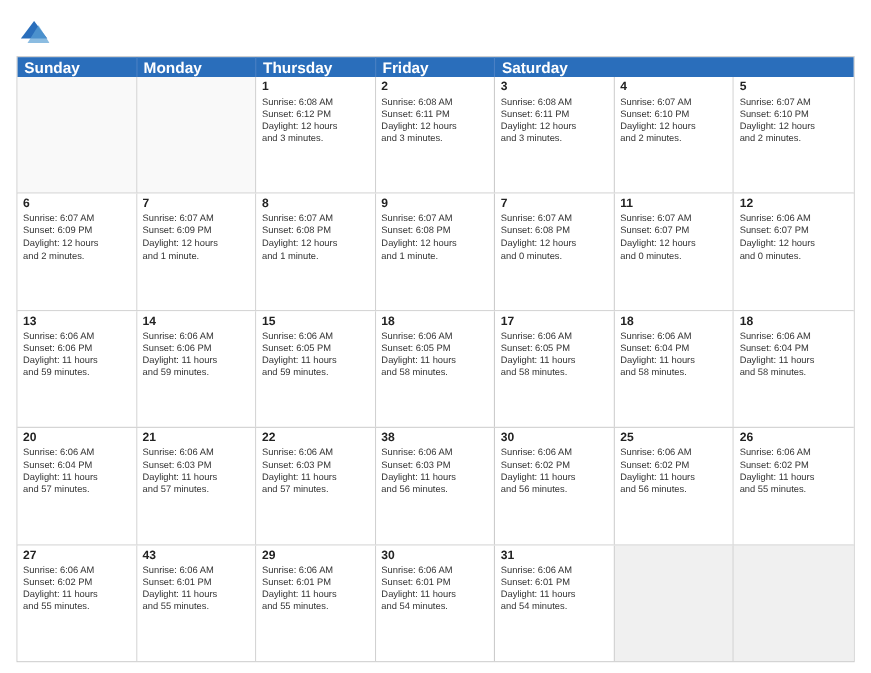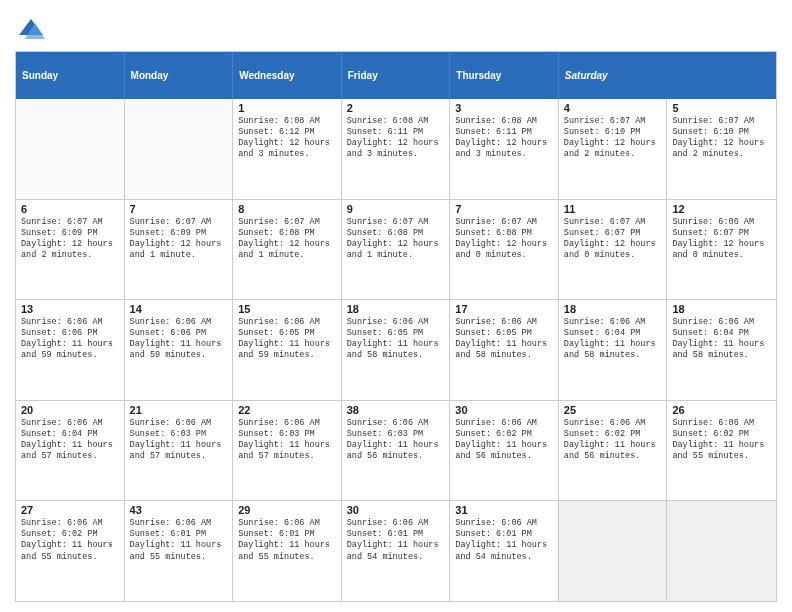--- a/index.html
+++ b/index.html
@@ -67,26 +67,26 @@
       flex-direction: column;
       border: 1px solid #ccc;
     }
     .cal-header {
       display: grid;
       grid-template-columns: repeat(7, 1fr);
       background: #2a6ebb;
     }
     .cal-header-cell {
       color: #fff;
-      font-size: 10px;
-      font-weight: bold;
-      padding: 18px 6px;
+      font-size: 14px;
+      font-weight: bold;
+      padding: 1px 6px;
       border-right: 1px solid #4a80c4;
     }
-    .cal-header-cell:last-child { border-right: none; font-style: italic; }
+    .cal-header-cell:last-child { border-right: none; }
     .cal-body {
       flex: 1;
       display: flex;
       flex-direction: column;
     }
     .cal-row {
       display: grid;
       grid-template-columns: repeat(7, 1fr);
       flex: 1;
       border-top: 1px solid #ccc;
@@ -108,21 +108,20 @@
       font-size: 11px;
       font-weight: bold;
       color: #222;
       display: block;
       margin-bottom: 2px;
     }
     .cell-info {
       font-size: 8.5px;
       color: #333;
       line-height: 1.3;
-      font-family: Liberation Mono, monospace;
     }
   </style>
 </head>
 <body>
 
 <div class="page">
   <div class="header">
     <div class="logo">
       <div class="logo-text">
         <span class="logo-general"></span>
@@ -136,23 +135,22 @@
     <div class="title-block">
       <div class="month-title"></div>
       <div class="location"></div>
     </div>
   </div>
 
   <div class="calendar">
     <div class="cal-header">
     <div class="cal-header-cell">Sunday</div>
         <div class="cal-header-cell">Monday</div>
-        <div class="cal-header-cell">Wednesday</div>
+        <div class="cal-header-cell">Thursday</div>
         <div class="cal-header-cell">Friday</div>
-        <div class="cal-header-cell">Thursday</div>
         <div class="cal-header-cell">Saturday</div>
       </div>
     <div class="cal-body">
     <div class="cal-row">
           <div class="cal-cell empty"></div>
           <div class="cal-cell empty"></div>
           <div class="cal-cell">
             <span class="day-num">1</span>
             <div class="cell-info" style="white-space: pre-line;">Sunrise: 6:08 AM
 Sunset: 6:12 PM

